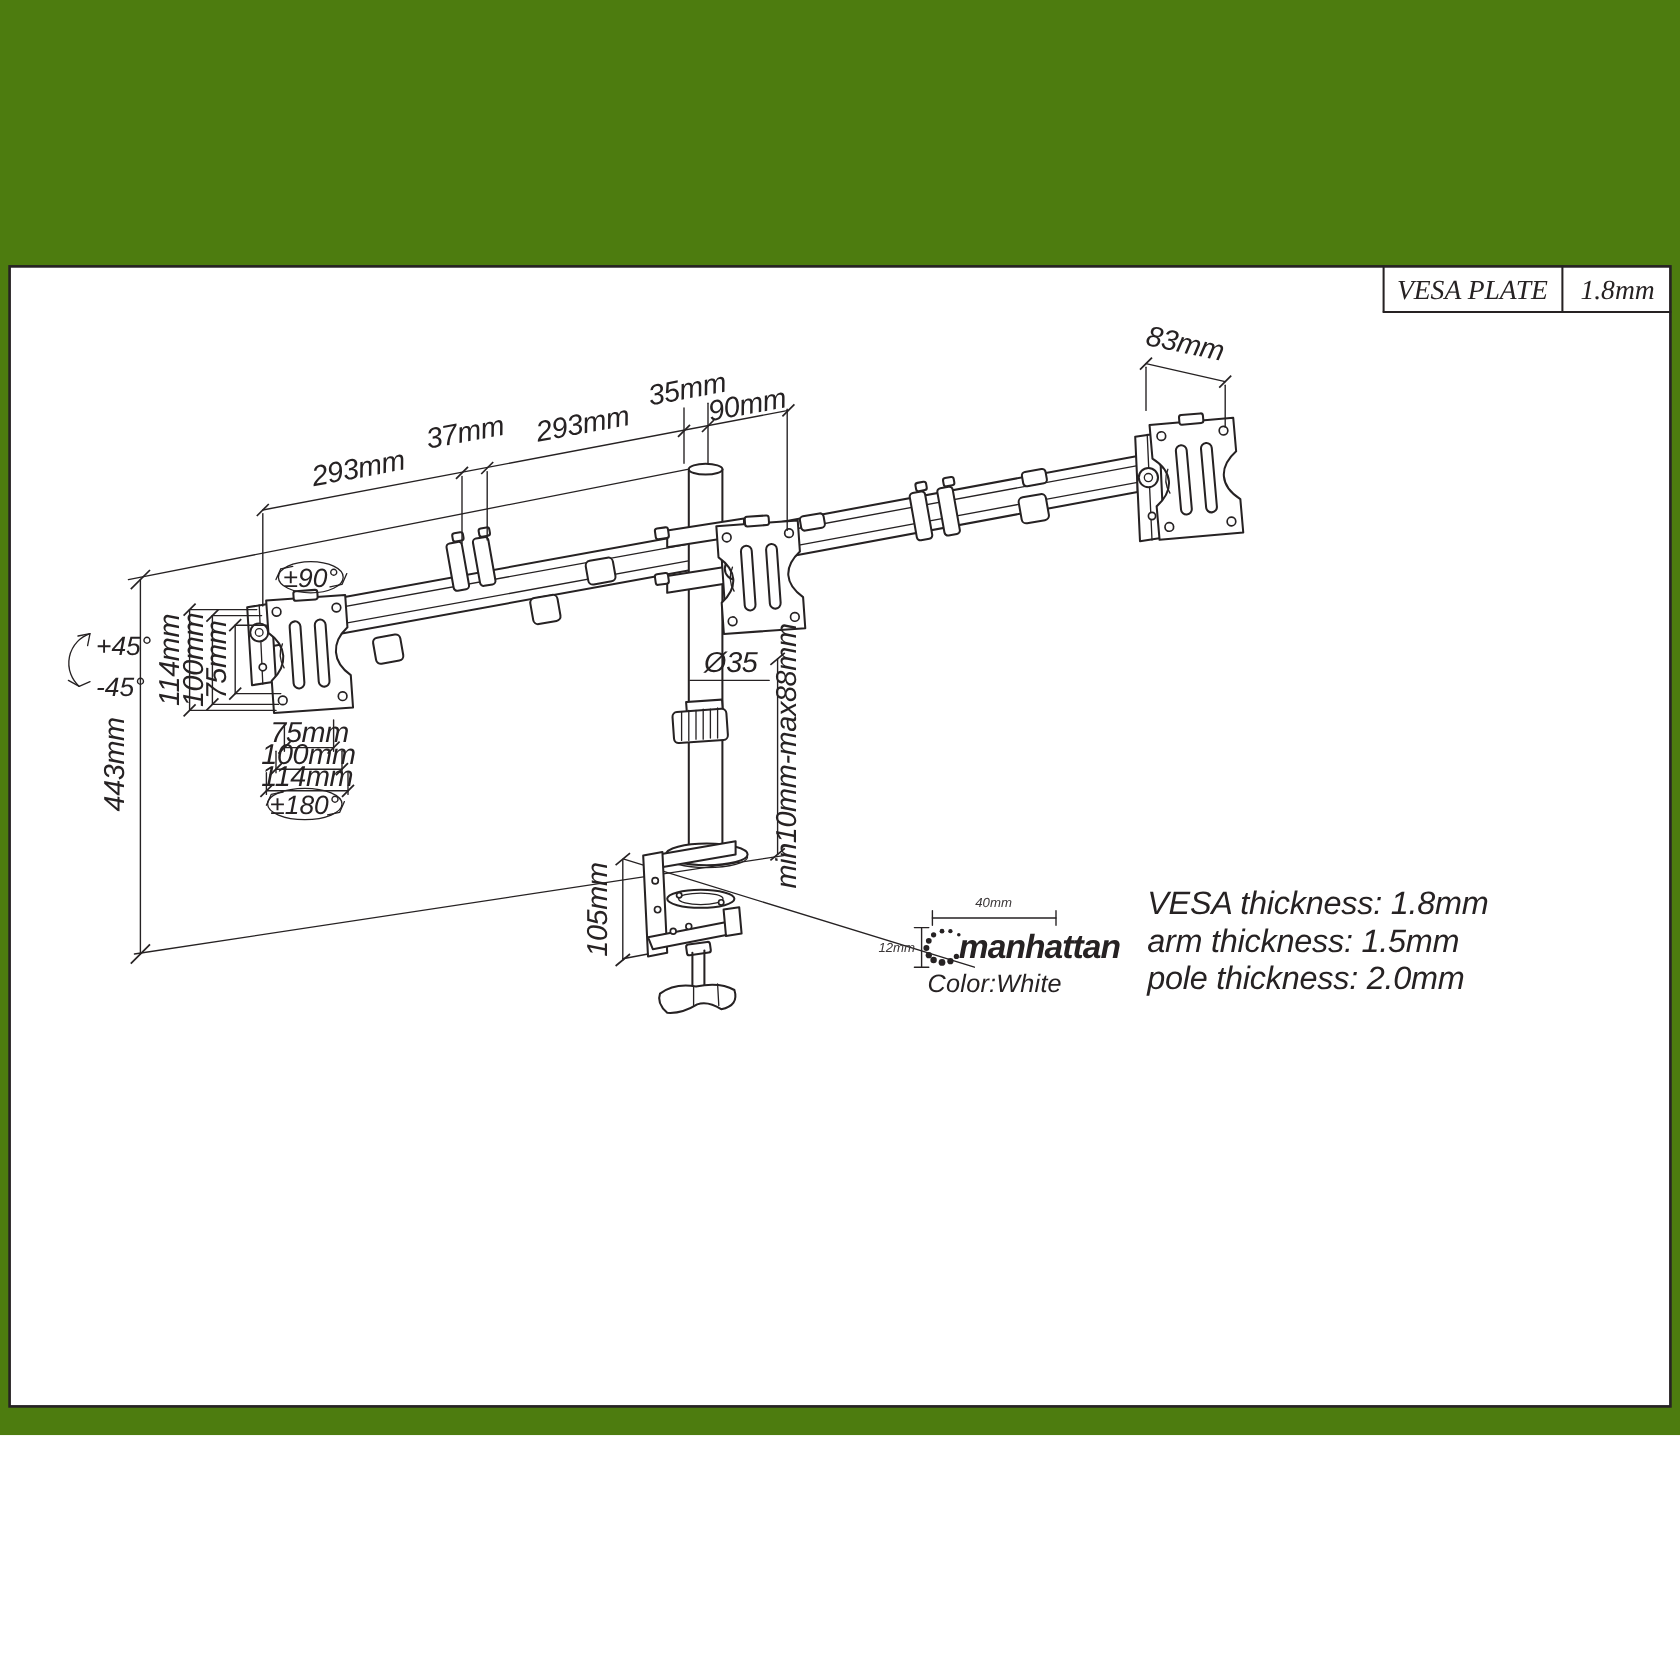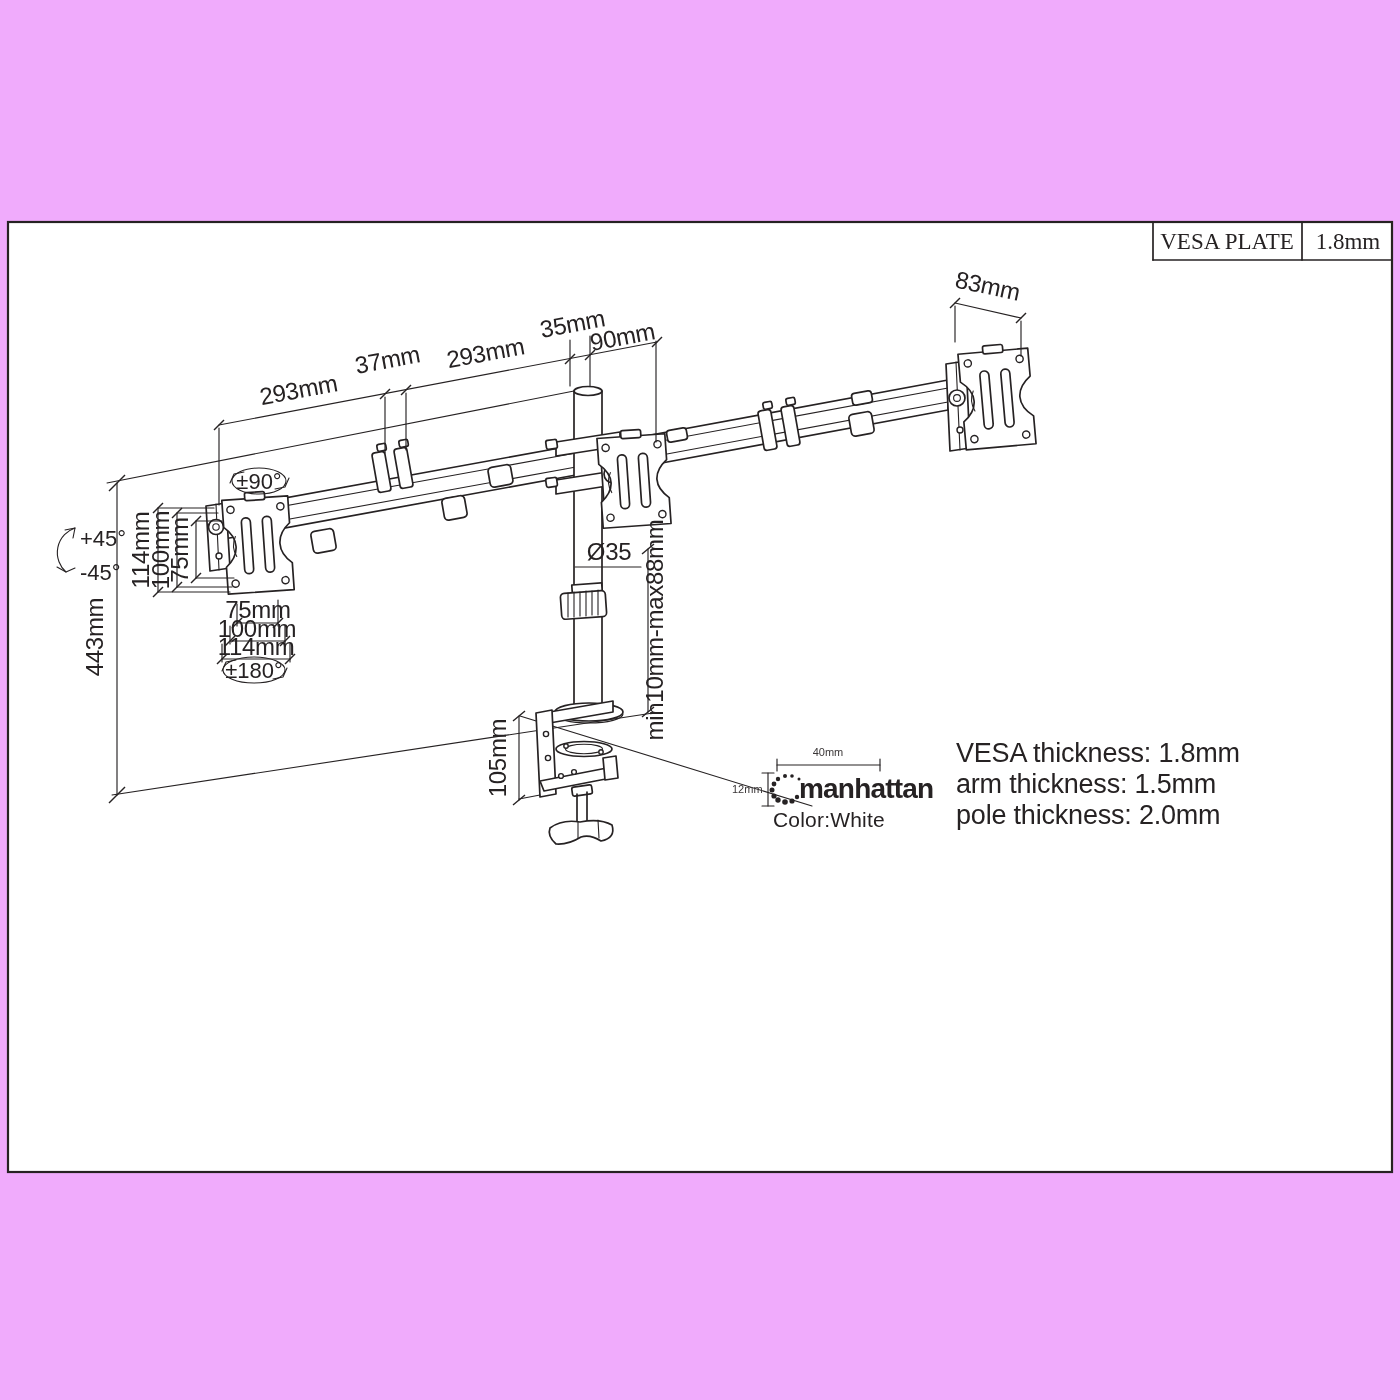--- a/index.html
+++ b/index.html
@@ -1,17 +1,17 @@
 <!DOCTYPE html>
 <html><head>
 <meta charset="utf-8">
 <style>
   html,body{margin:0;padding:0;background:#ffffff;}
-  .page{position:relative;width:1400px;height:1400px;background:#f0abfc;
-        font-family:"Liberation Sans",sans-serif;}
+  .page{position:relative;width:1400px;height:1196px;background:#4d7c0f;
+        font-family:"Liberation Sans",sans-serif;font-style:italic;}
   svg{position:absolute;left:0;top:0;}
   text{fill:#262223;}
   .ln{stroke:#262223;stroke-width:1.7;fill:none;stroke-linecap:round;stroke-linejoin:round;}
   .lnw{stroke:#262223;stroke-width:1.7;fill:#ffffff;stroke-linejoin:round;}
   .thin{stroke:#262223;stroke-width:1.1;fill:none;stroke-linecap:round;}
   .dimln{stroke:#262223;stroke-width:1.15;fill:none;stroke-linecap:round;}
   .tick{stroke:#262223;stroke-width:1.4;}
   .dim{font-size:24px;letter-spacing:-0.3px;}
   .dimsm{font-size:22px;}
   .tiny{font-size:11px;fill:#3a3637;}

